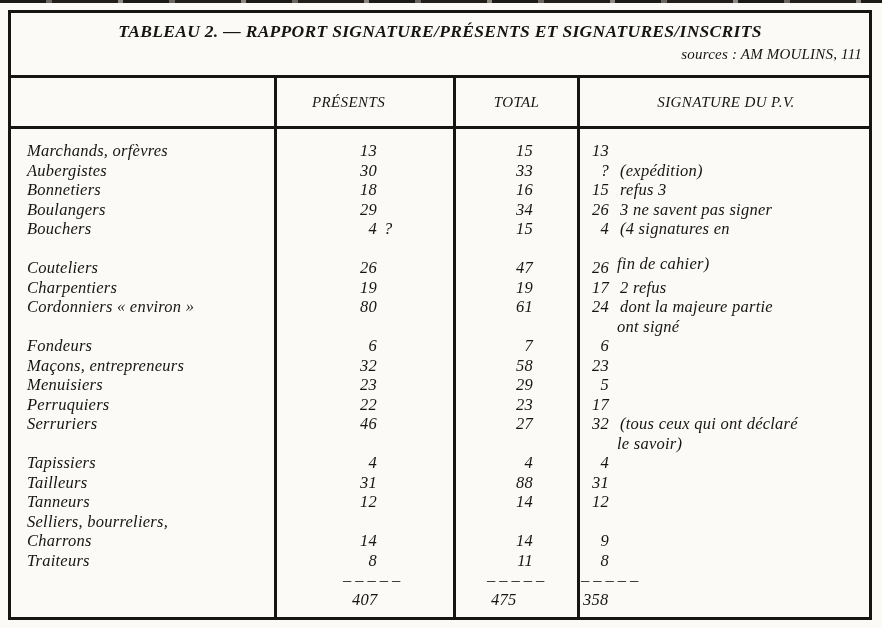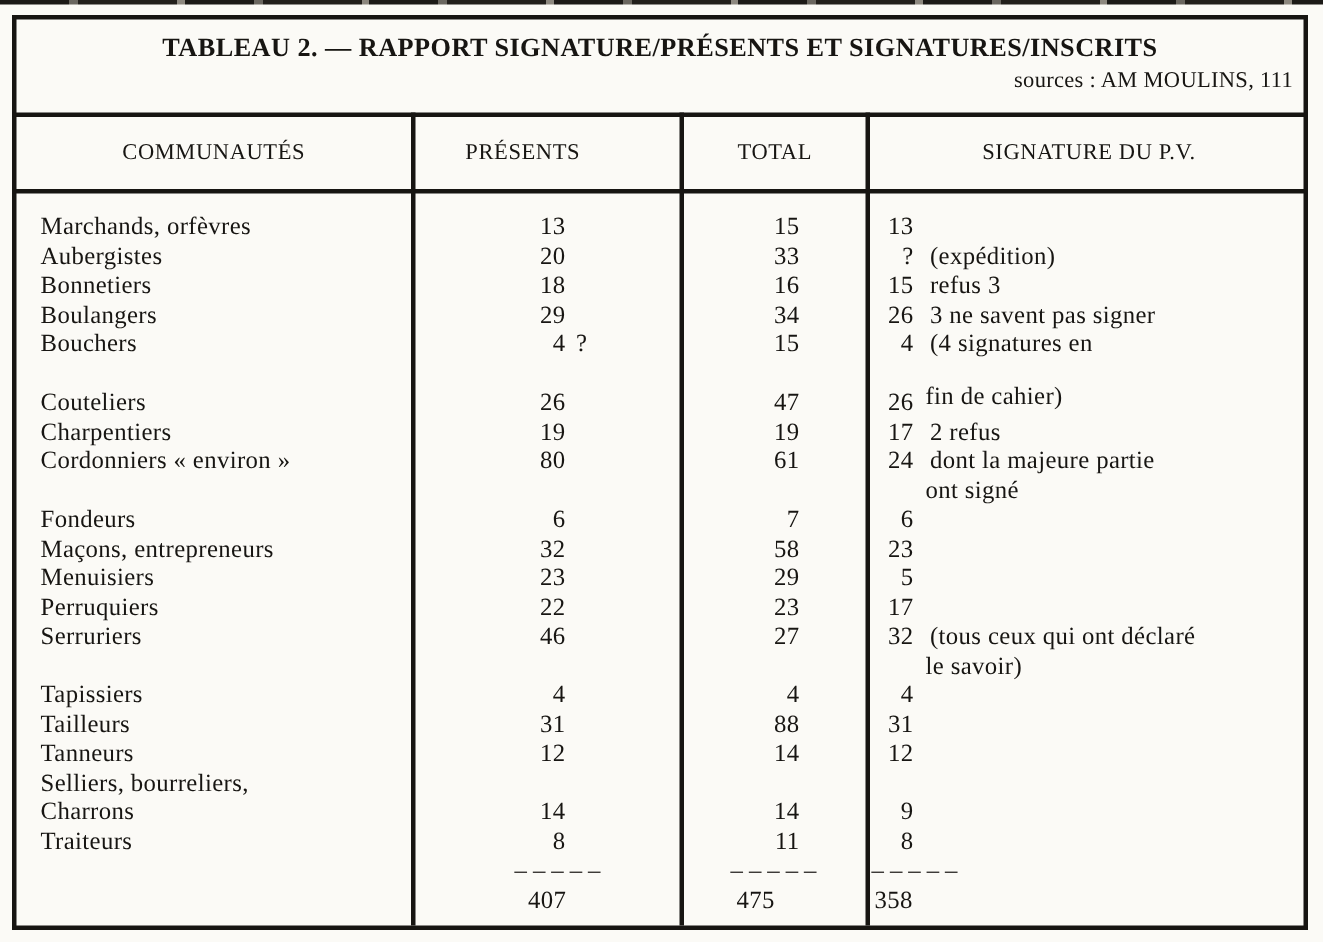--- a/index.html
+++ b/index.html
@@ -1,20 +1,21 @@
 <!DOCTYPE html>
 <html style="--ink: #171512; --paper: #fbfaf6;"><head>
 <meta charset="utf-8">
 <style>
   :root { --ink:#171512; --paper:#fbfaf6; }
   html,body { margin:0; padding:0; background:#fff; }
   .page {
     position:relative; width:882px; height:628px; overflow:hidden;
     background:var(--paper); color:var(--ink);
     font-family:"Liberation Serif","DejaVu Serif",serif;
+    font-style:italic;
   }
   .scan-edge {
     position:absolute; top:0; left:0; width:882px; height:3px;
     background:repeating-linear-gradient(90deg,
       #1c1a17 0 46px, #6a665f 46px 52px, #221f1b 52px 118px, #8d887f 118px 123px);
   }
   .frame {
     position:absolute; left:8px; top:10px; width:864px; height:610px;
     border:3px solid var(--ink); box-sizing:border-box;
   }
@@ -54,35 +55,34 @@
   <div class="frame"></div>
   <div class="hline h1"></div>
   <div class="hline h2"></div>
   <div class="vline v1"></div>
   <div class="vline v2"></div>
   <div class="vline v3"></div>
 
   <div class="title">TABLEAU 2. — RAPPORT SIGNATURE/PRÉSENTS ET SIGNATURES/INSCRITS</div>
   <div class="source">sources : AM MOULINS, 111</div>
 
-  <div class="colhead ch1">COMMUNAUTÉS</div>
   <div class="colhead ch2">PRÉSENTS</div>
   <div class="colhead ch3">TOTAL</div>
   <div class="colhead ch4">SIGNATURE DU P.V.</div>
 
   <div>
       <div class="row" style="top: 141.25px;">
         <span class="c-name">Marchands, orfèvres</span>
         <span class="c-presents">13</span>
         <span class="c-total">15</span>
         <span class="c-sig">13</span>
       </div>
       <div class="row" style="top: 160.75px;">
         <span class="c-name">Aubergistes</span>
-        <span class="c-presents">20</span>
+        <span class="c-presents">30</span>
         <span class="c-total">33</span>
         <span class="c-sig">?</span>
         <span class="c-note">(expédition)</span>
       </div>
       <div class="row" style="top: 180.25px;">
         <span class="c-name">Bonnetiers</span>
         <span class="c-presents">18</span>
         <span class="c-total">16</span>
         <span class="c-sig">15</span>
         <span class="c-note">refus 3</span>

